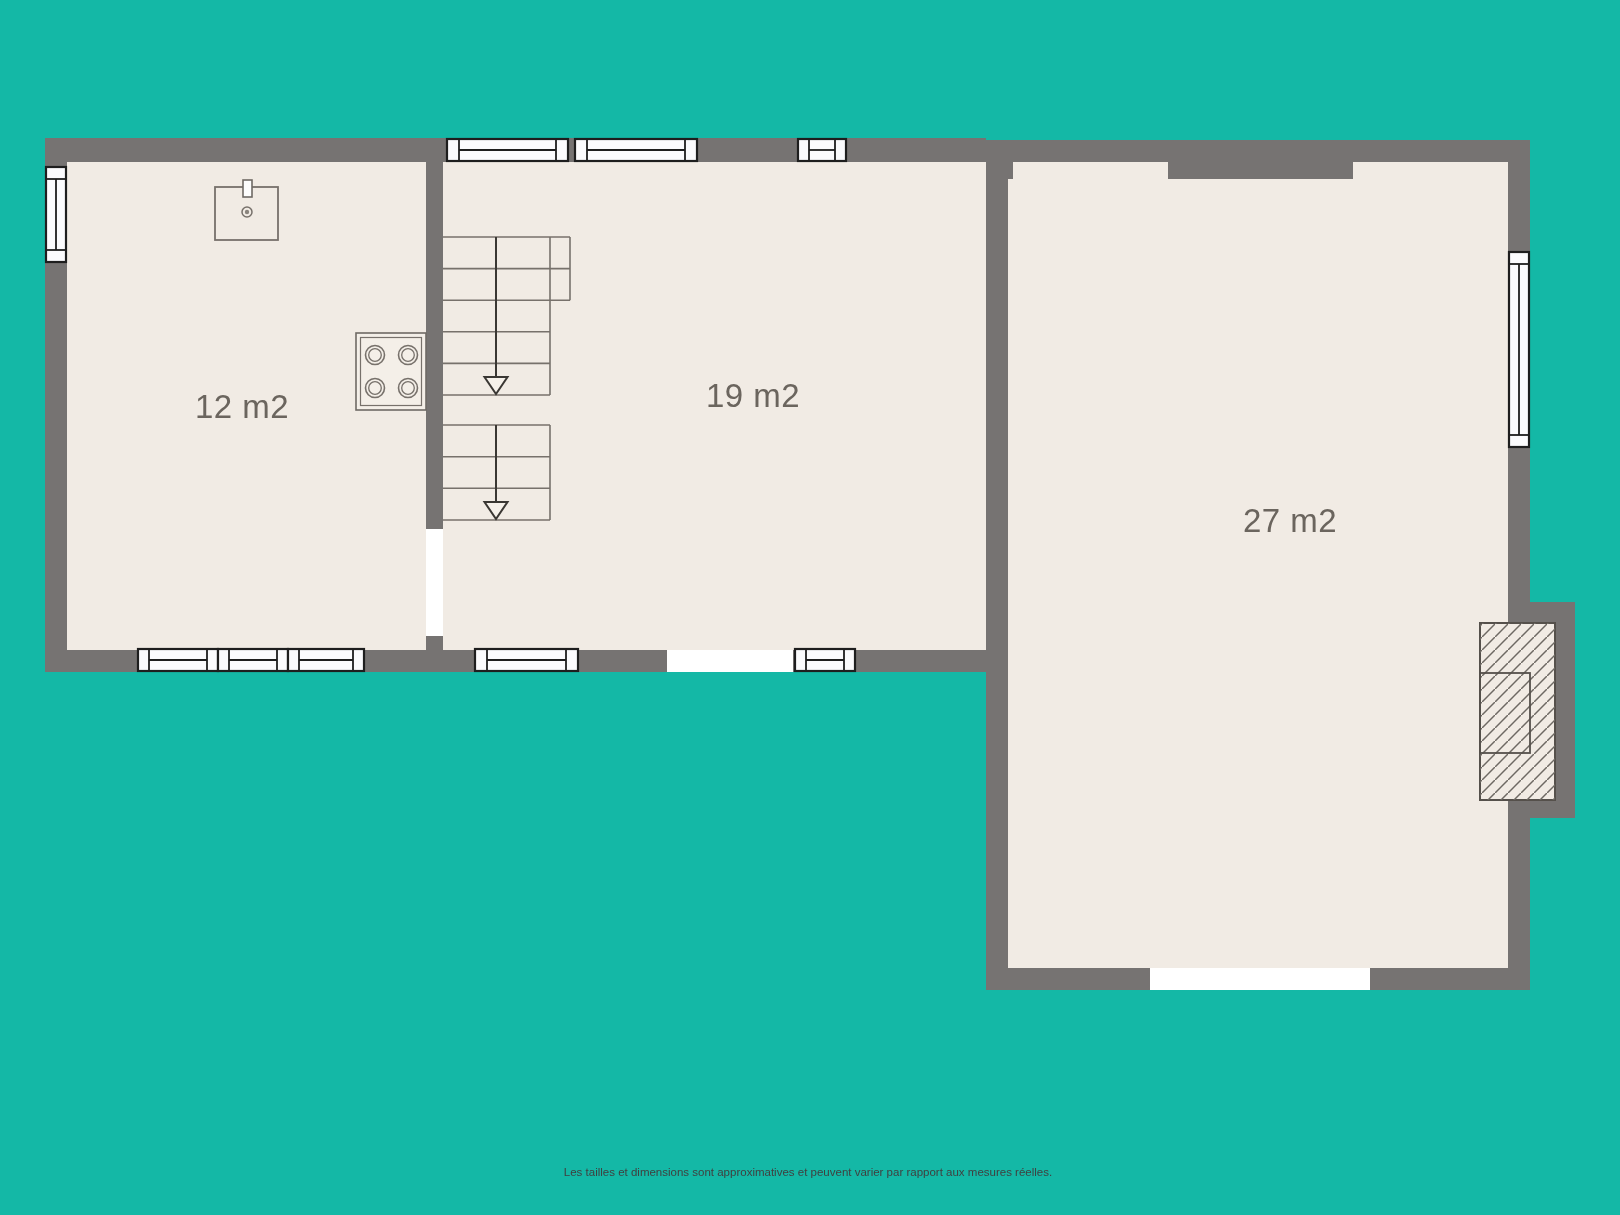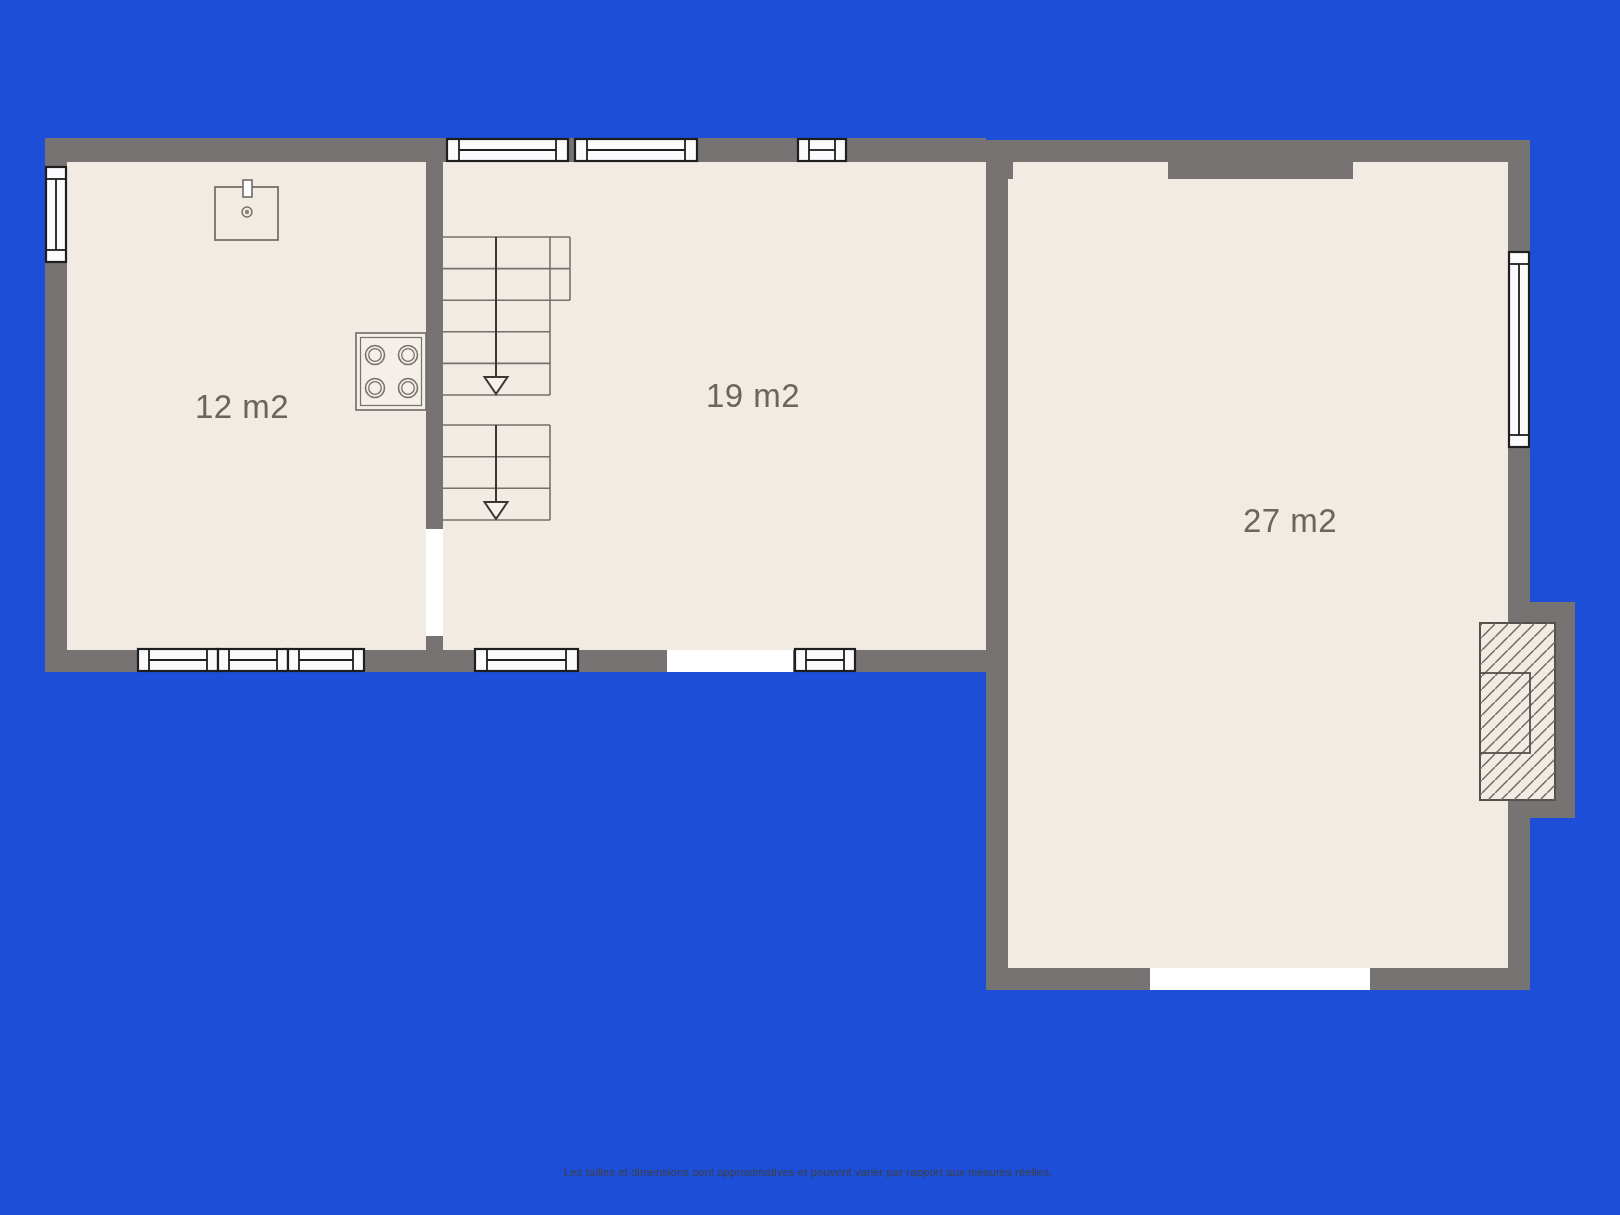--- a/index.html
+++ b/index.html
@@ -1,20 +1,20 @@
 <!DOCTYPE html>
 <html><head>
 <meta charset="utf-8">
 <style>
   html, body { margin: 0; padding: 0; background: #ffffff; }
   .stage {
     position: relative;
     width: 1620px;
     height: 1215px;
-    background: #1d4ed8;
+    background: #14b8a6;
     overflow: hidden;
     font-family: "Liberation Sans", sans-serif;
   }
   svg { display: block; }
   .floor      { fill: #f1ebe4; }
   .wall       { fill: #767372; }
   .gap        { fill: #ffffff; }
   .win-glass  { fill: #fbfbfd; stroke: #1e1e1e; stroke-width: 2.2; }
   .win-line   { stroke: #1e1e1e; stroke-width: 1.8; fill: none; }
   .step       { stroke: #77716b; stroke-width: 1.6; fill: none; }

